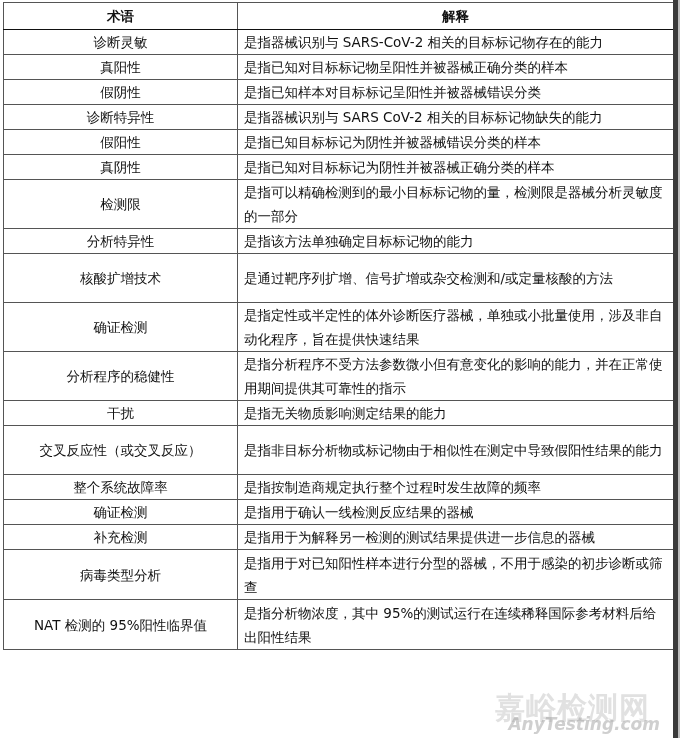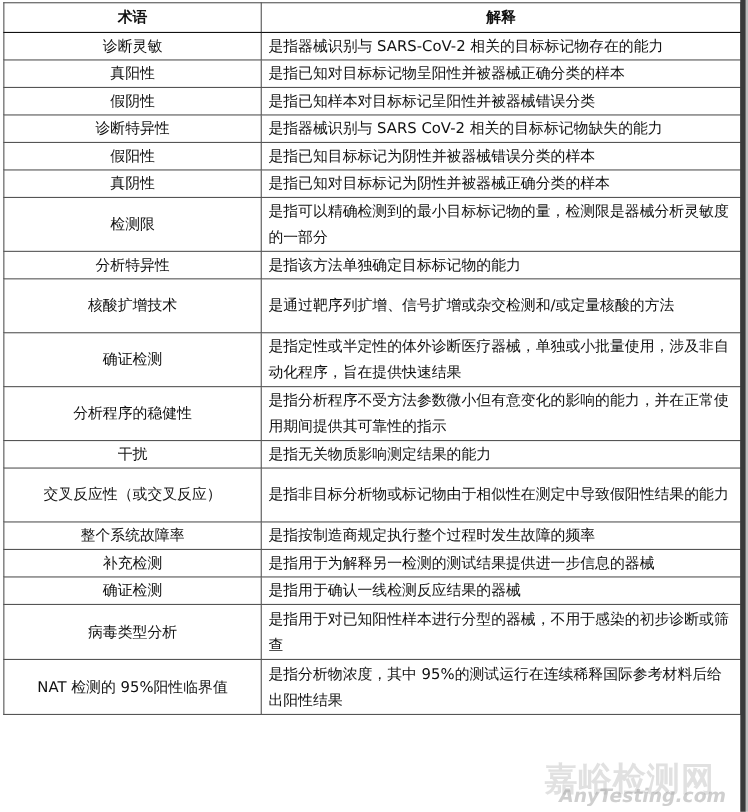--- a/index.html
+++ b/index.html
@@ -92,26 +92,26 @@
       </tr>
       <tr style="height:49px">
         <td class="term">交叉反应性（或交叉反应）</td>
         <td class="def">是指非目标分析物或标记物由于相似性在测定中导致假阳性结果的能力</td>
       </tr>
       <tr style="height:24px">
         <td class="term">整个系统故障率</td>
         <td class="def">是指按制造商规定执行整个过程时发生故障的频率</td>
       </tr>
       <tr style="height:25px">
+        <td class="term">确证检测</td>
+        <td class="def">是指用于确认一线检测反应结果的器械</td>
+      </tr>
+      <tr style="height:25px">
         <td class="term">补充检测</td>
         <td class="def">是指用于为解释另一检测的测试结果提供进一步信息的器械</td>
-      </tr>
-      <tr style="height:25px">
-        <td class="term">确证检测</td>
-        <td class="def">是指用于确认一线检测反应结果的器械</td>
       </tr>
       <tr style="height:50px">
         <td class="term">病毒类型分析</td>
         <td class="def">是指用于对已知阳性样本进行分型的器械，不用于感染的初步诊断或筛查</td>
       </tr>
       <tr style="height:50px">
         <td class="term">NAT 检测的 95%阳性临界值</td>
         <td class="def">是指分析物浓度，其中 95%的测试运行在连续稀释国际参考材料后给出阳性结果</td>
       </tr>
     </tbody>

